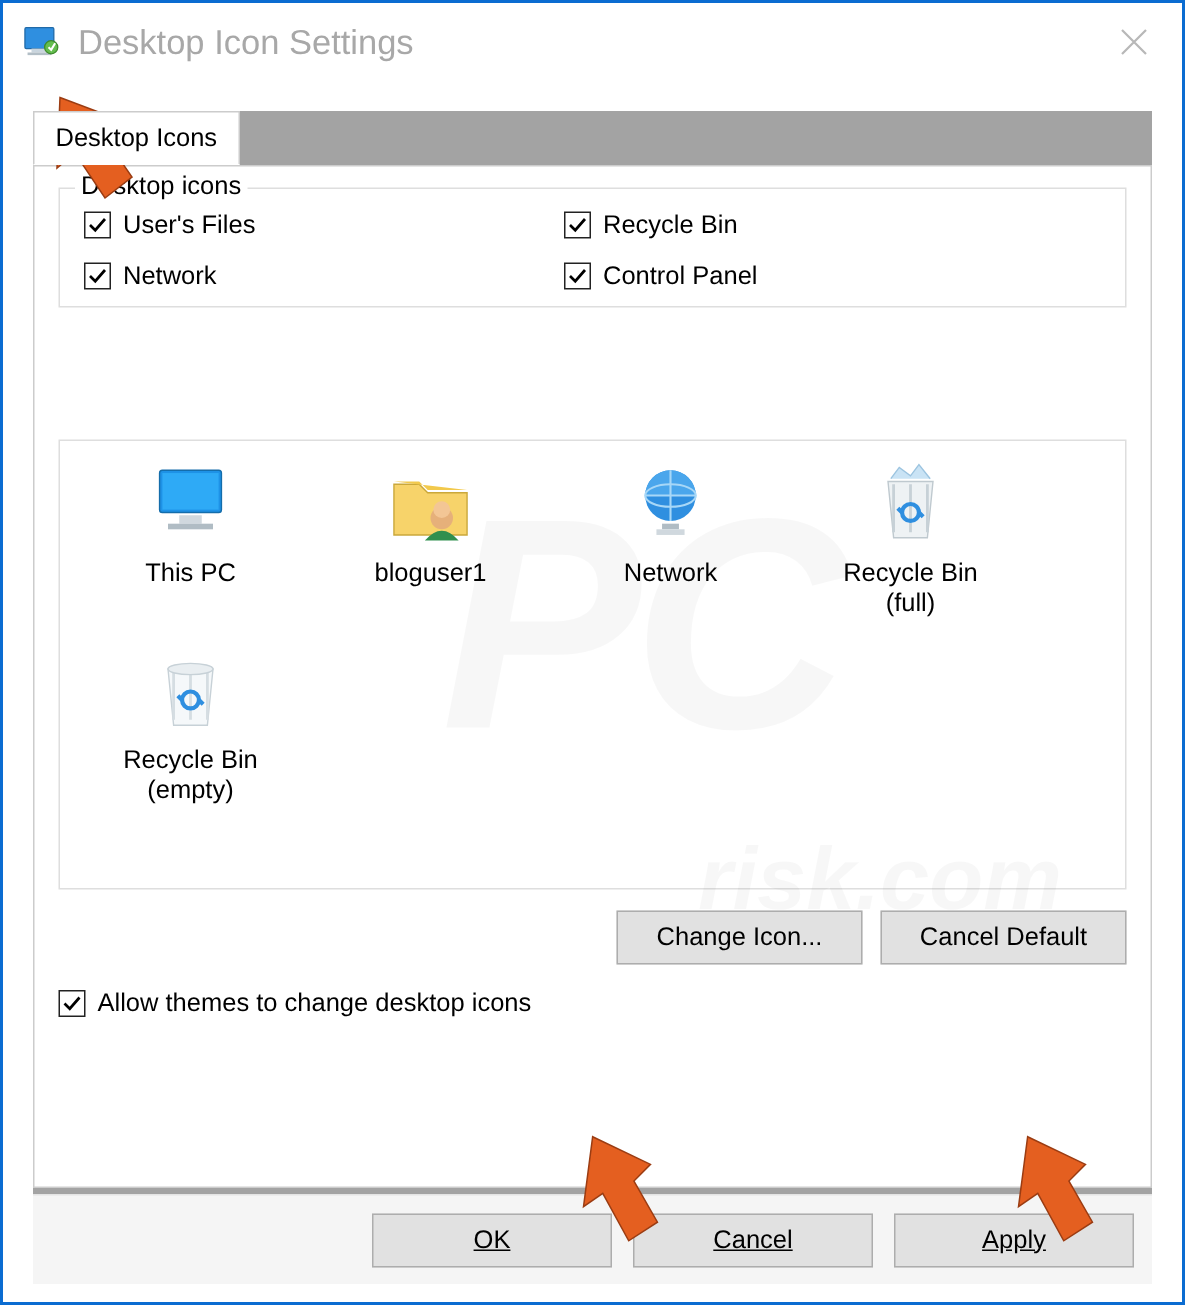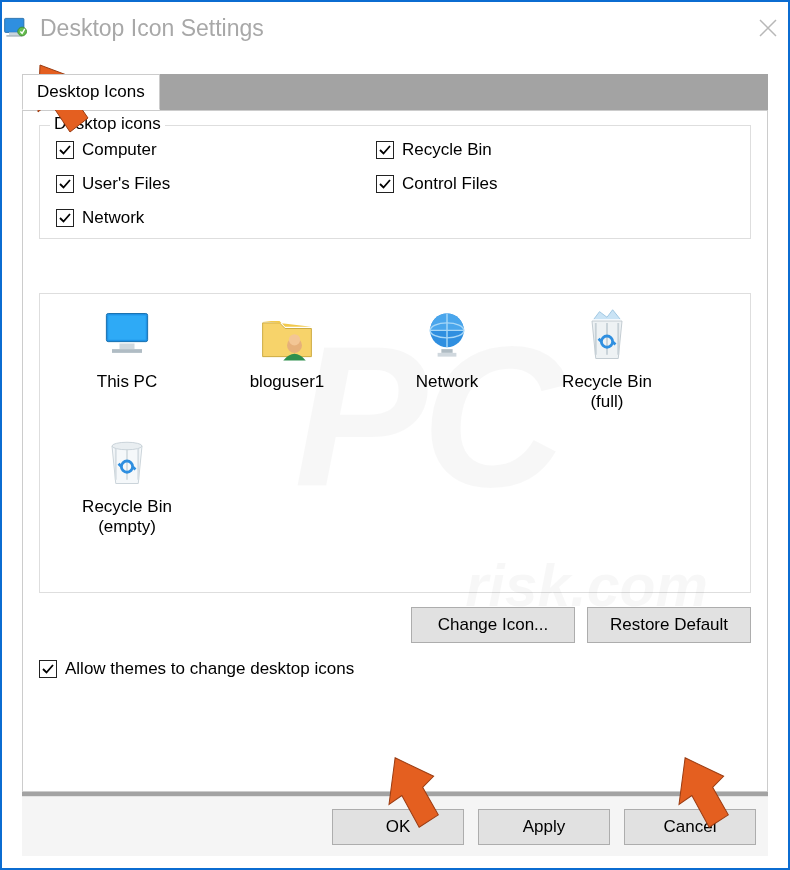--- a/index.html
+++ b/index.html
@@ -16,21 +16,21 @@
   .outer-border {
     position: absolute;
     inset: 0;
     border: 2px solid #0b6cd1;
     background: #fff;
   }
   .titlebar {
     display: flex;
     align-items: center;
     height: 52px;
-    padding: 0 0;
+    padding: 0 12px;
   }
   .title-icon {
     width: 28px; height: 28px;
     margin-right: 10px;
     display: flex; align-items: center; justify-content: center;
   }
   .title-text {
     font-size: 23px;
     color: #a8a8a8;
     font-weight: 400;
@@ -159,21 +159,21 @@
     background: #f5f5f5;
   }
   .btn {
     background: #e1e1e1;
     border: 1px solid #adadad;
     padding: 7px 12px;
     font-size: 17px;
     text-align: center;
   }
   .btn-sm { width: 164px; }
-  .btn-bottom { width: 132px; }
+  .btn-bottom { width: 160px; text-decoration: underline; }
   .themes-check {
     position: absolute;
     left: 16px;
     top: 548px;
     display: flex;
     align-items: center;
     gap: 8px;
     text-align: center;
   }
   
@@ -241,28 +241,20 @@
       <div class="groupbox">
         <span class="group-legend">Desktop icons</span>
         <div class="check-row">
           <div class="check-col" id="col-left">
               <div class="check-item">
                 <span class="chk">
                   <svg viewBox="0 0 14 14">
                     <path d="M2 7 L5.5 10.5 L12 3" stroke="#000" stroke-width="1.8" fill="none"></path>
                   </svg>
                 </span>
-                <span>Computer</span>
-              </div>
-              <div class="check-item">
-                <span class="chk">
-                  <svg viewBox="0 0 14 14">
-                    <path d="M2 7 L5.5 10.5 L12 3" stroke="#000" stroke-width="1.8" fill="none"></path>
-                  </svg>
-                </span>
                 <span>User's Files</span>
               </div>
               <div class="check-item">
                 <span class="chk">
                   <svg viewBox="0 0 14 14">
                     <path d="M2 7 L5.5 10.5 L12 3" stroke="#000" stroke-width="1.8" fill="none"></path>
                   </svg>
                 </span>
                 <span>Network</span>
               </div>
@@ -275,21 +267,21 @@
                   </svg>
                 </span>
                 <span>Recycle Bin</span>
               </div>
               <div class="check-item">
                 <span class="chk">
                   <svg viewBox="0 0 14 14">
                     <path d="M2 7 L5.5 10.5 L12 3" stroke="#000" stroke-width="1.8" fill="none"></path>
                   </svg>
                 </span>
-                <span>Control Files</span>
+                <span>Control Panel</span>
               </div>
             </div>
         </div>
       </div>
 
       <div class="preview">
         <div class="icon-grid" id="icon-grid">
             <div class="icon-cell">
               <div class="icon-img">
                 <svg viewBox="0 0 64 64">
@@ -350,38 +342,38 @@
                 </svg>
               </div>
               <div class="icon-label">Recycle Bin
 (empty)</div>
             </div>
           </div>
       </div>
 
       <div class="button-row">
         <div class="btn btn-sm">Change Icon...</div>
-        <div class="btn btn-sm">Restore Default</div>
+        <div class="btn btn-sm">Cancel Default</div>
       </div>
 
       <div class="themes-check">
         <span class="chk">
           <svg viewBox="0 0 14 14">
               <path d="M2 7 L5.5 10.5 L12 3" stroke="#000" stroke-width="1.8" fill="none"></path>
             </svg>
         </span>
         <span>Allow themes to change desktop icons</span>
       </div>
 
     </div>
 
     <div class="button-row2">
       <div class="btn btn-bottom">OK</div>
+      <div class="btn btn-bottom">Cancel</div>
       <div class="btn btn-bottom">Apply</div>
-      <div class="btn btn-bottom">Cancel</div>
     </div>
 
   </div>
 
   <div class="watermark">PC</div>
   <div class="watermark-sub">risk.com</div>
 
   <svg class="arrow" style="left:18px;top:58px;width:70px;height:90px;">
     <defs></defs>
     <polygon points="20,5 60,20 50,32 68,58 50,72 30,42 18,52" fill="#e45f20" stroke="#9b3c12" stroke-width="1"></polygon>

